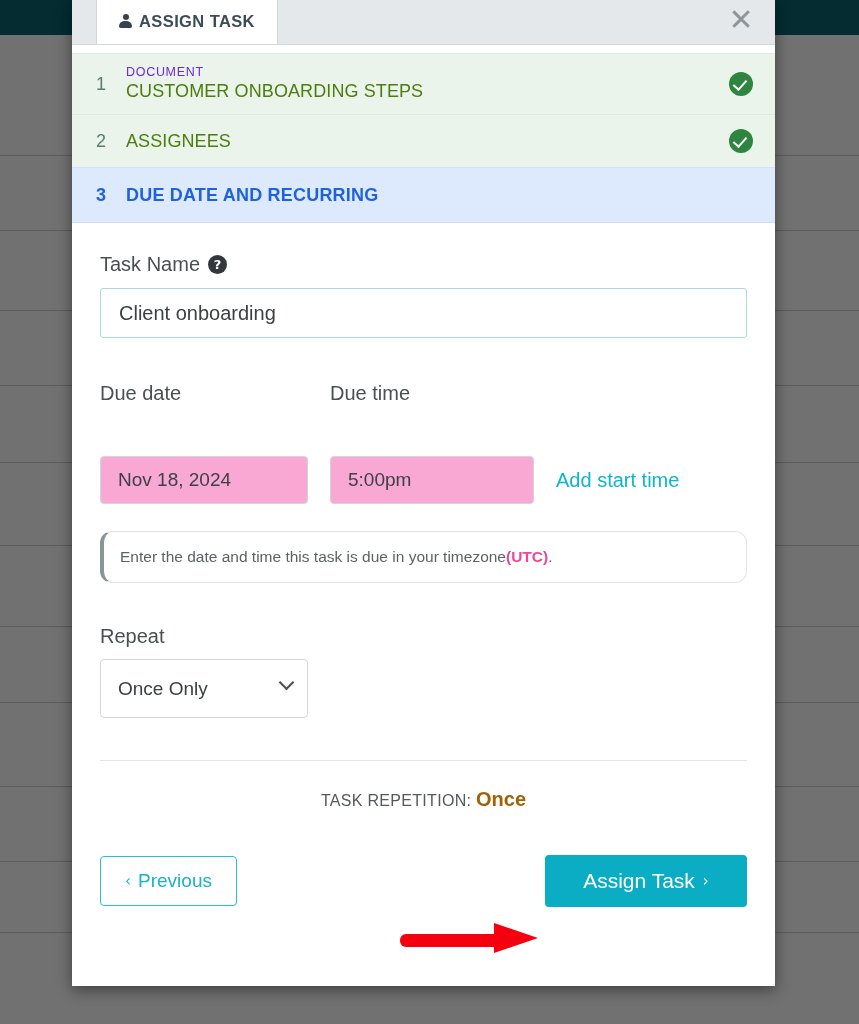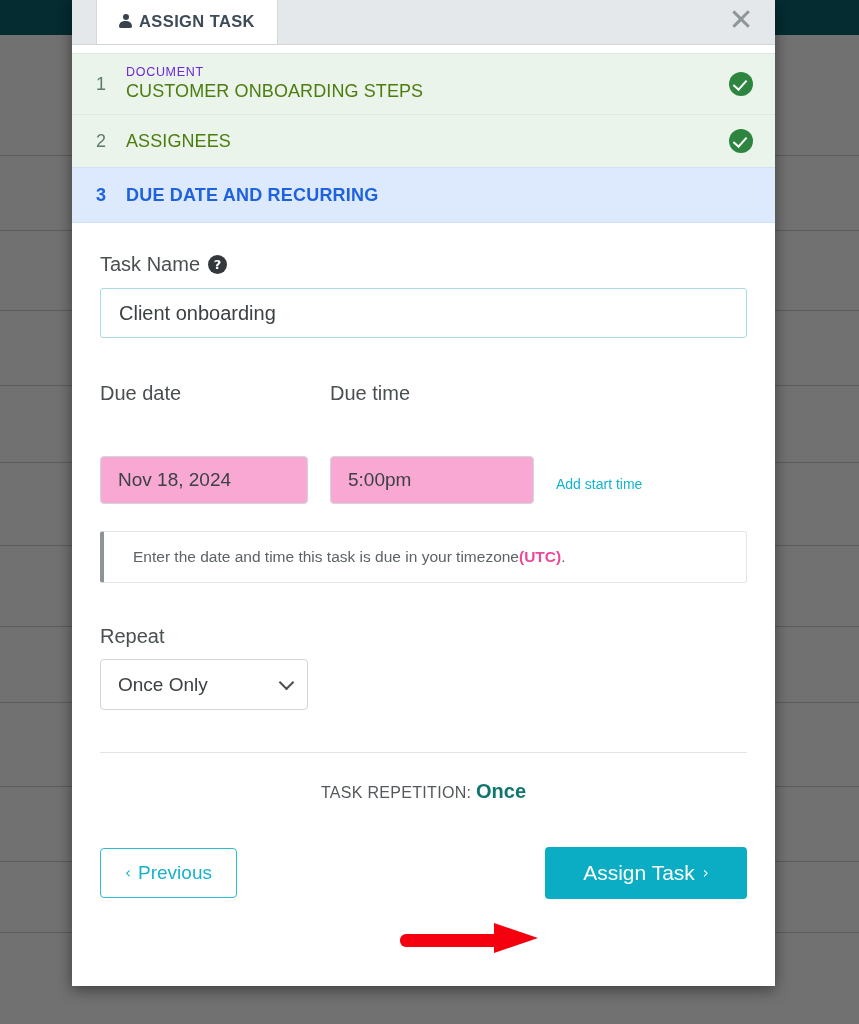--- a/index.html
+++ b/index.html
@@ -244,52 +244,52 @@
     padding: 0 17px;
     font-size: 19px;
     color: #3c4144;
     font-family: "Liberation Sans", sans-serif;
     background: #f9a8d4;
     outline: none;
   }
   #due-date-input { width: 208px; }
   #due-time-input { width: 204px; }
   #add-start-time-link {
-    font-size: 14px;
+    font-size: 20px;
     color: #10b4cc;
     cursor: pointer;
     padding-bottom: 12px;
     white-space: nowrap;
   }
 
   #timezone-hint {
     margin-top: 27px;
     height: 52px;
     box-sizing: border-box;
     border: 1px solid #e2e5e7;
     border-left: 4px solid #8d9497;
-    border-radius: 3px;
-    display: flex;
-    align-items: center;
-    padding-left: 29px;
+    border-radius: 12px;
+    display: flex;
+    align-items: center;
+    padding-left: 16px;
     font-size: 15.5px;
     color: #5c6367;
     background: #ffffff;
   }
   #timezone-hint b { color: #ec4899; }
 
   #repeat-section { margin-top: 42px; }
   #repeat-label {
     font-size: 20px;
     color: #4a4f52;
     margin-bottom: 11px;
   }
   #repeat-select {
     width: 208px;
-    height: 51px;
+    height: 59px;
     box-sizing: border-box;
     border: 1px solid #d2d6d9;
     border-radius: 4px;
     padding: 0 14px 0 17px;
     font-size: 19px;
     color: #3c4144;
     font-family: "Liberation Sans", sans-serif;
     background: #ffffff;
     -webkit-appearance: none;
     appearance: none;
@@ -317,21 +317,21 @@
   #task-repetition {
     text-align: center;
     margin-top: 27px;
     color: #55595c;
     font-size: 16px;
     letter-spacing: 0.3px;
   }
   #task-repetition .rep-value {
     font-size: 20px;
     font-weight: bold;
-    color: #0f766e;
+    color: #a16207;
     letter-spacing: 0;
   }
 
   #footer {
     display: flex;
     align-items: center;
     justify-content: space-between;
     margin-top: 44px;
     padding-bottom: 24px;
   }

